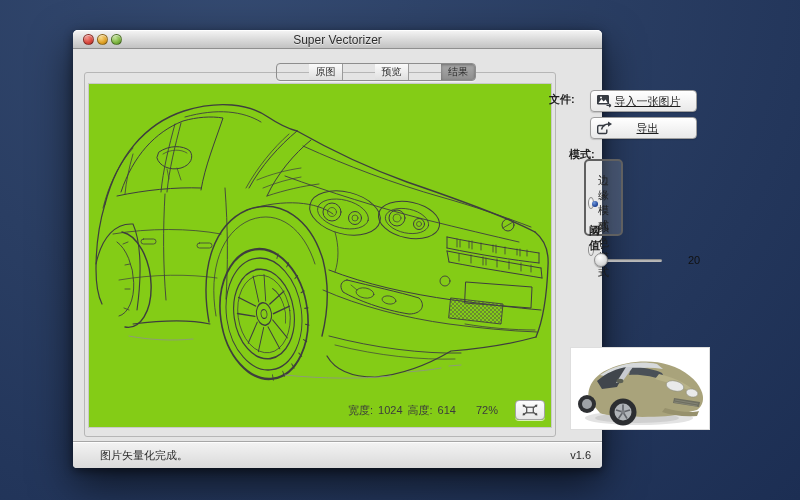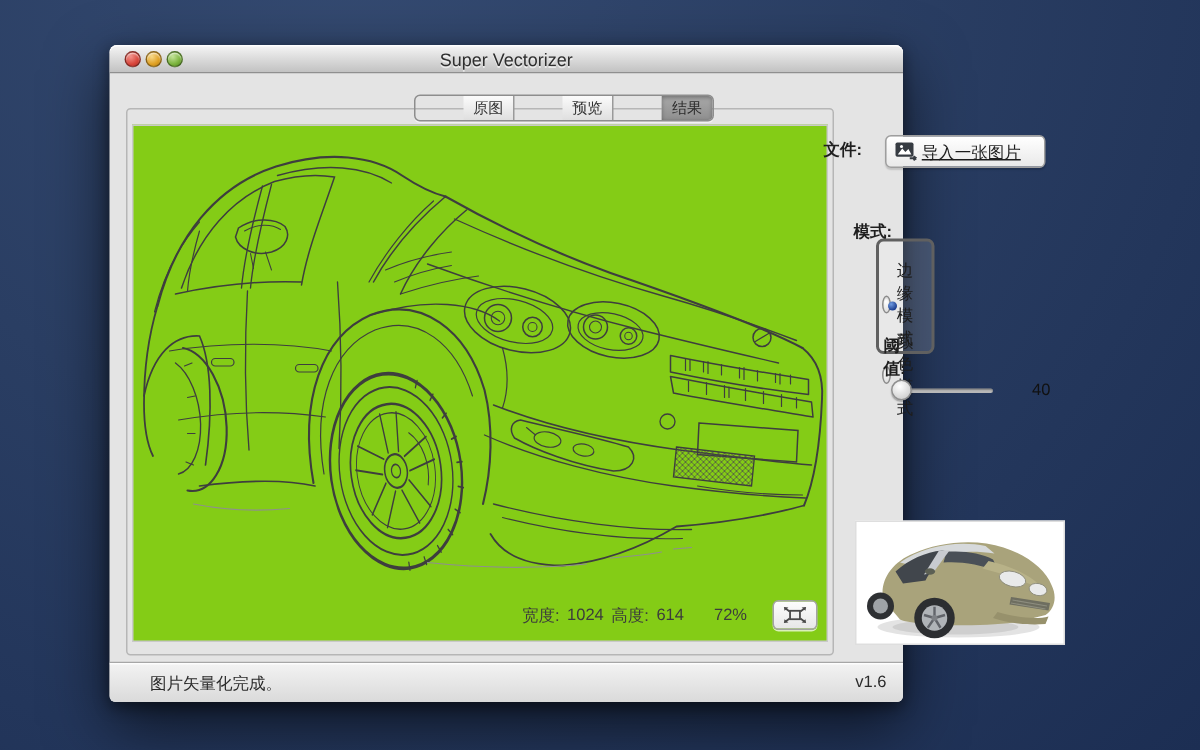--- a/index.html
+++ b/index.html
@@ -269,40 +269,48 @@
   <button class="push-btn" style="top:60px;">
     <svg class="ic" width="17" height="14" viewBox="0 0 17 14">
       <rect x="1" y="1" width="12" height="9.5" rx="1.2" fill="#363b42"></rect>
       <path d="M2.5,9 L5.5,5 L7.6,7.4 L9.6,5.4 L11.6,9 Z" fill="#ffffff"></path>
       <circle cx="5" cy="3.6" r="1" fill="#ffffff"></circle>
       <path d="M10.5,11.5 H15 M15,11.5 l-2,-1.4 M15,11.5 l-2,1.4" stroke="#363b42" stroke-width="1.2" fill="none"></path>
     </svg>
     <span class="lbl">导入一张图片</span>
   </button>
 
+  <button class="push-btn" style="top:87px;">
+    <svg class="ic" width="17" height="14" viewBox="0 0 17 14">
+      <path d="M9,4.5 H3 A1.3,1.3 0 0 0 1.7,5.8 V11.2 A1.3,1.3 0 0 0 3,12.5 H9.5 A1.3,1.3 0 0 0 10.8,11.2 V8.5" fill="none" stroke="#363b42" stroke-width="1.4"></path>
+      <path d="M5.5,8.5 C6.5,5.2 9,3.2 12.6,3.1" fill="none" stroke="#363b42" stroke-width="1.5"></path>
+      <path d="M12,0.5 L16,3.1 L12,5.8 Z" fill="#363b42"></path>
+    </svg>
+    <span class="lbl">导出</span>
+  </button>
 
   <div class="side-label" style="left:496px; top:117px;">模式:</div>
 
   <label class="radio-row focused" style="left:511px; top:129px;">
     <span class="radio on"></span>
     <span>边缘模式</span>
   </label>
 
   <label class="radio-row" style="left:515px; top:150px;margin-top:40px;">
     <span class="radio"></span>
     <span>颜色模式</span>
   </label>
 
   <div class="side-label" style="left:516px; top:173px;margin-top:20px;">阈值:</div>
 
   <div class="slider-row">
     <div class="slider-track">
       <div class="slider-knob"></div>
     </div>
-    <span class="slider-value">40</span>
+    <span class="slider-value">20</span>
   </div>
 
   <div class="thumb">
     <svg width="140" height="83" viewBox="0 0 140 83">
       <ellipse cx="68" cy="70" rx="54" ry="7" fill="#e3e3e3"></ellipse>
       <ellipse cx="66" cy="70" rx="42" ry="5" fill="#cfcfcf"></ellipse>
 
       <path d="M 18,52 C 15,40 23,27 38,21 C 55,13 80,11 98,17 C 114,22 126,32 130,42 C 134,50 132,58 126,62 L 110,66 C 96,70 40,70 29,65 Z" fill="#a9a37b"></path>
 
       <path d="M 29,27 C 44,16 68,12 86,16 L 92,21 C 72,18 50,21 37,29 Z" fill="#d6d9db"></path>

